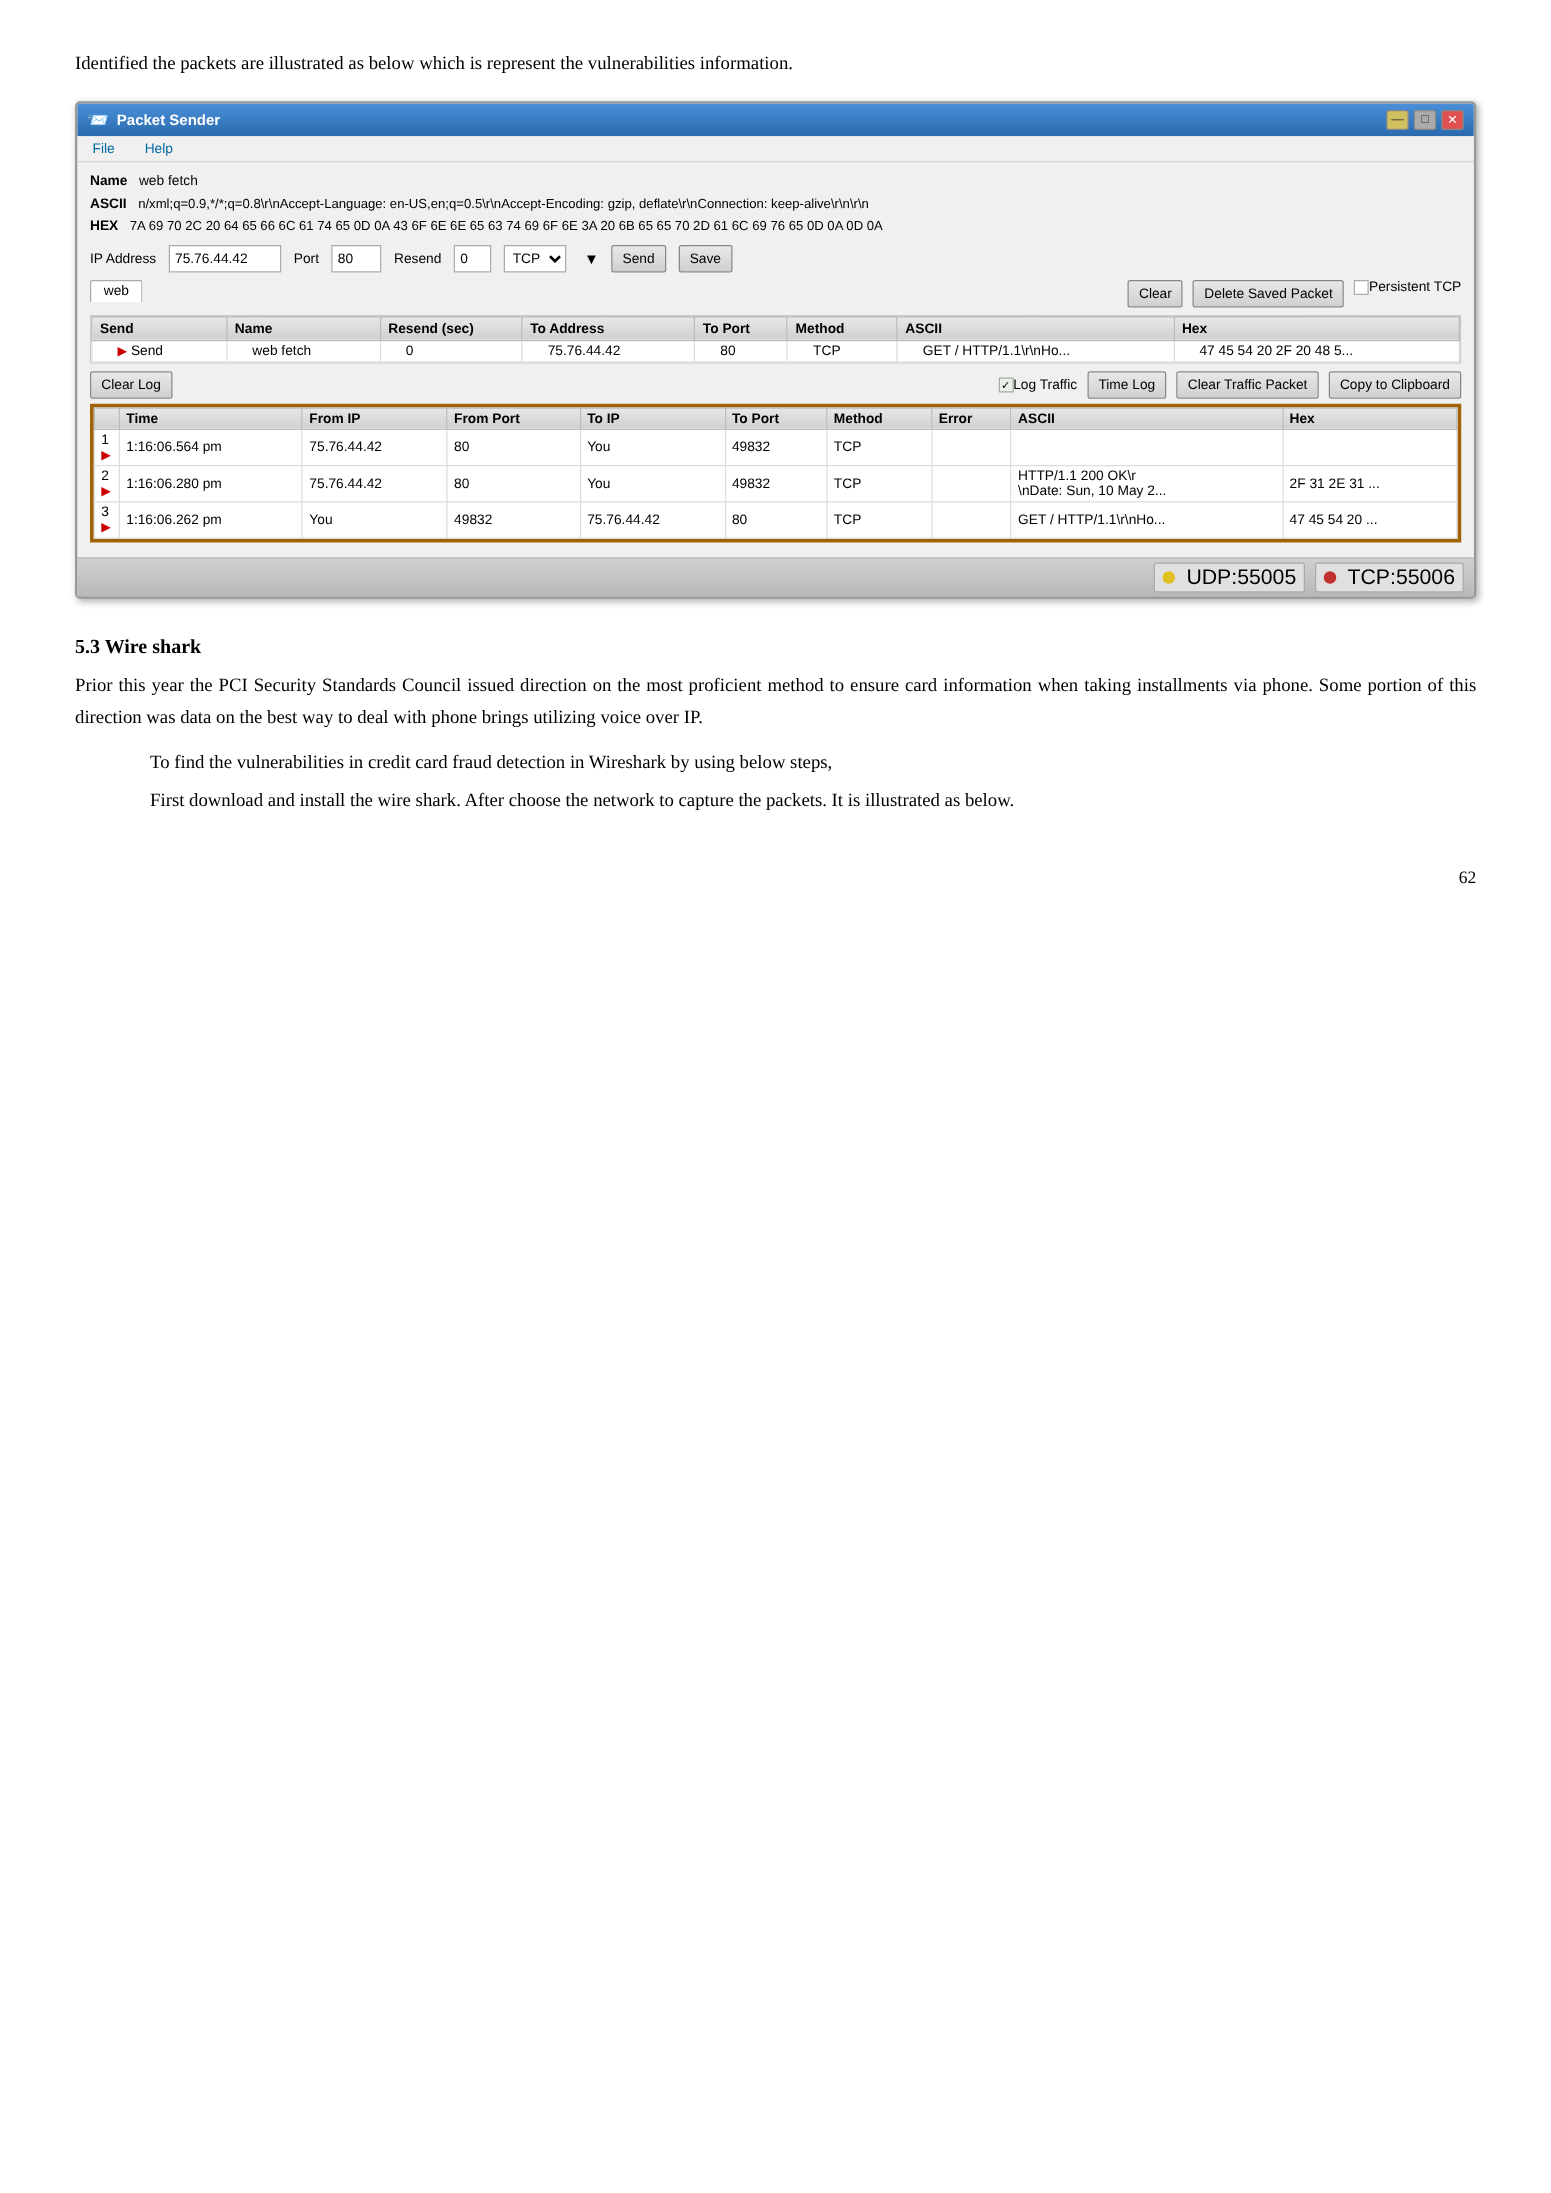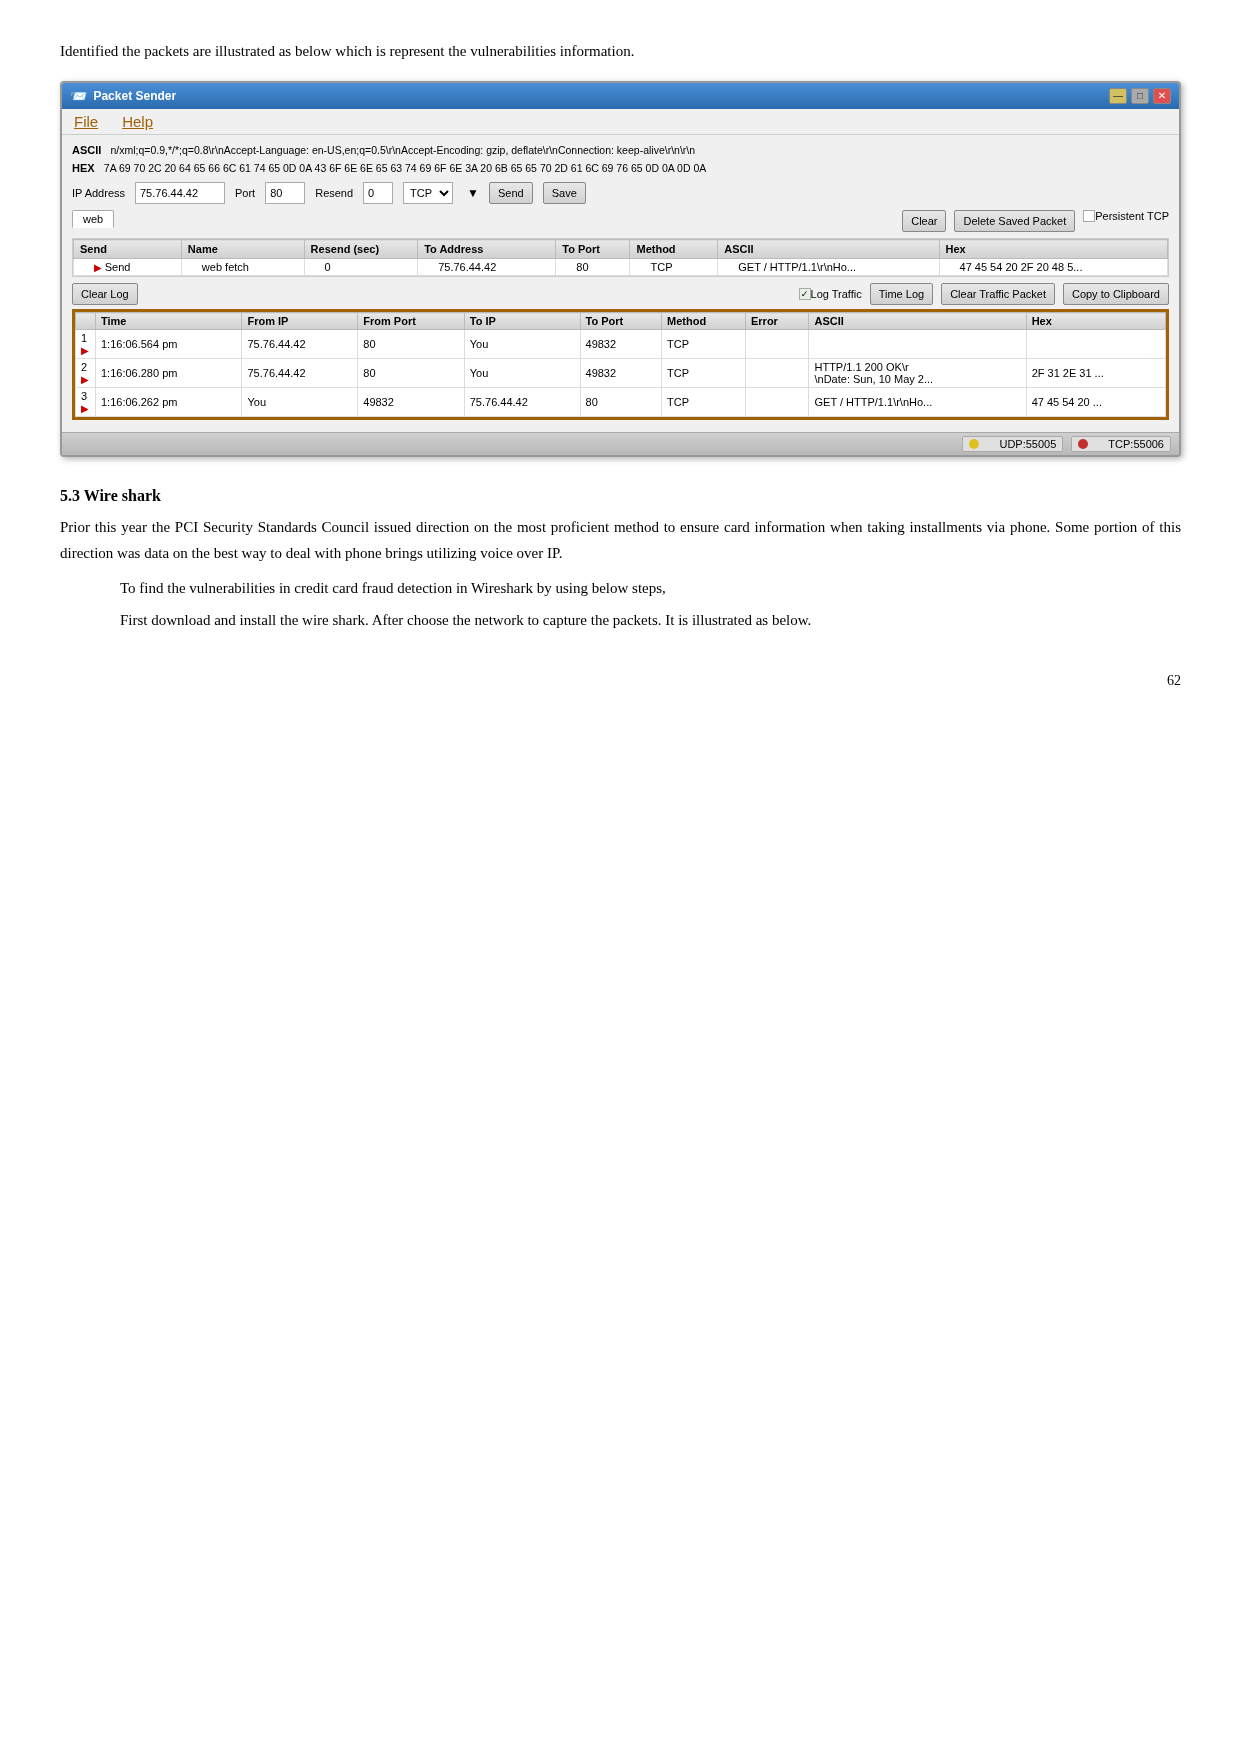--- a/index.html
+++ b/index.html
@@ -73,25 +73,24 @@
 
     .menu-bar {
       background: #f0f0f0;
       padding: 3px 8px;
       border-bottom: 1px solid #ccc;
       display: flex;
       gap: 16px;
     }
 
     .menu-item {
-      font-size: 15px;
-      color: #a16207;
+      font-size: 11px;
+      color: #0369a1;
       cursor: pointer;
       padding: 1px 4px;
-      text-decoration: underline;
     }
 
     .window-body {
       padding: 8px 10px;
       background: #f0f0f0;
     }
 
     .info-row {
       font-size: 11px;
       margin-bottom: 3px;
@@ -245,26 +244,26 @@
       padding: 3px 8px;
       display: flex;
       justify-content: flex-end;
       gap: 8px;
       font-size: 11px;
     }
 
     .status-badge {
       display: flex;
       align-items: center;
-      gap: 20px;
+      gap: 9px;
       background: #e0e0e0;
       border: 1px solid #aaa;
       padding: 1px 6px;
       border-radius: 2px;
-      font-size: 11px;
+      font-size: 17px;
     }
 
     .status-badge .dot {
       width: 10px;
       height: 10px;
       border-radius: 50%;
       display: inline-block;
     }
 
     .dot-yellow { background: #e0c020; }
@@ -334,20 +333,25 @@
     </div>
   </div>
 
   <div class="menu-bar">
     <span class="menu-item">File</span>
     <span class="menu-item">Help</span>
   </div>
 
   <div class="window-body">
 
+    <div class="info-row">
+      <span class="label">Name</span>
+      &nbsp;
+      <span>web fetch</span>
+    </div>
 
     <div class="info-row">
       <span class="label">ASCII</span>
       &nbsp;
       <span style="font-size:10.5px;">n/xml;q=0.9,*/*;q=0.8\r\nAccept-Language: en-US,en;q=0.5\r\nAccept-Encoding: gzip, deflate\r\nConnection: keep-alive\r\n\r\n</span>
     </div>
 
     <div class="info-row">
       <span class="label">HEX</span>
       &nbsp;

